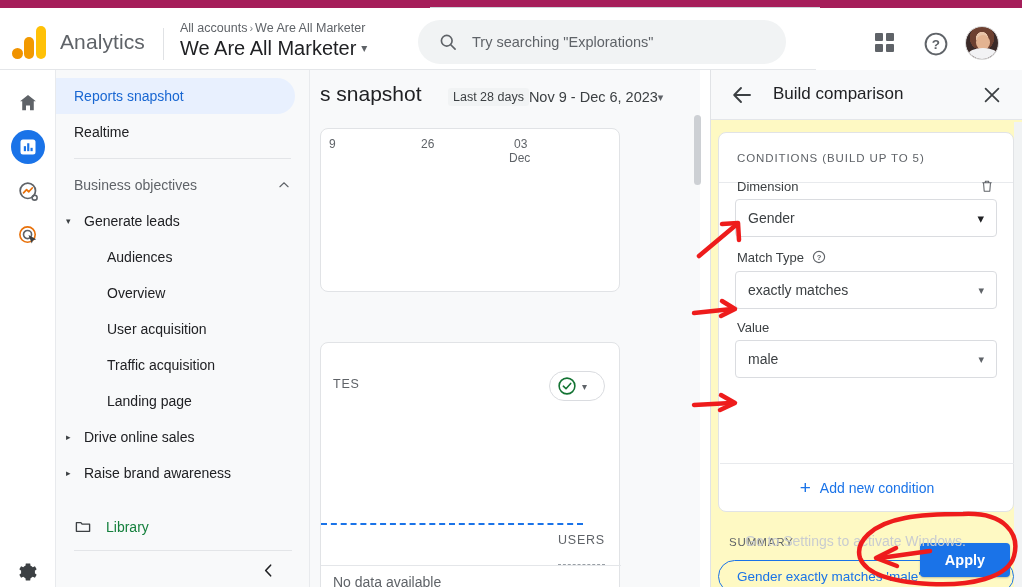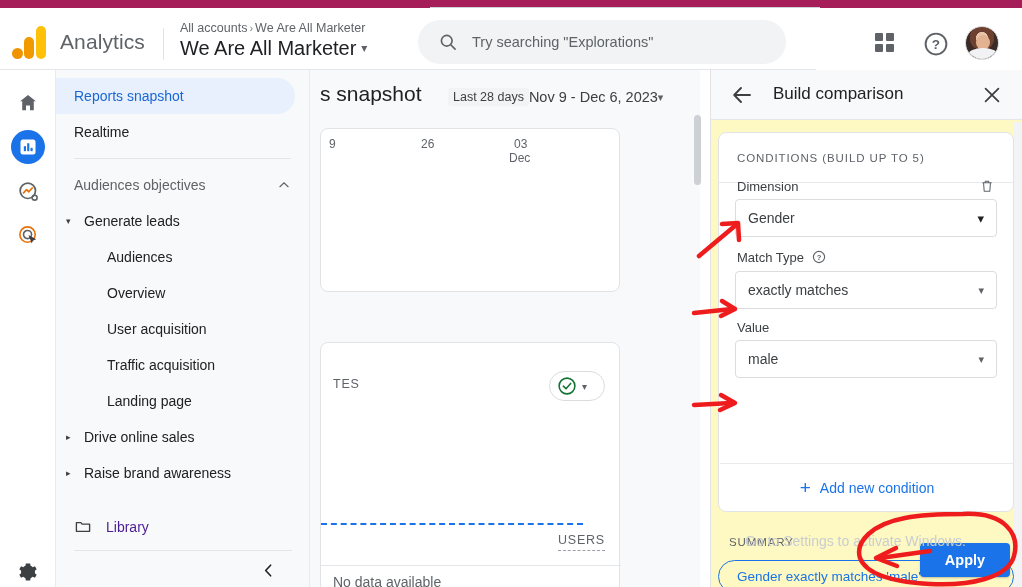--- a/index.html
+++ b/index.html
@@ -59,21 +59,21 @@
         overflow:hidden; }
   .nav-item{ height:36px; display:flex; align-items:center; font-size:14px; color:#202124; padding-left:18px;
              border-radius:0 18px 18px 0; margin-right:14px; white-space:nowrap; }
   .nav-item.selected{ background:#e8f0fe; color:#1967d2; }
   .nav-sep{ height:1px; background:#e3e5e8; margin:8px 18px 8px 18px; }
   .nav-section{ height:36px; display:flex; align-items:center; font-size:14px; color:#5f6368; padding-left:18px;
                 padding-right:18px; justify-content:space-between; }
   .nav-group{ height:36px; display:flex; align-items:center; font-size:14px; color:#202124; padding-left:10px; }
   .nav-group .tri{ width:18px; font-size:9px; color:#3c4043; display:inline-block; }
   .nav-sub{ height:36px; display:flex; align-items:center; font-size:14px; color:#202124; padding-left:51px; }
-  .nav-lib{ height:36px; display:flex; align-items:center; font-size:14px; color:#4c1d95; padding-left:18px; gap:14px; }
+  .nav-lib{ height:36px; display:flex; align-items:center; font-size:14px; color:#15803d; padding-left:18px; gap:14px; }
   .nav-bottom-sep{ position:absolute; left:18px; bottom:36px; width:218px; height:1px; background:#e3e5e8; }
   .collapse-btn{ position:absolute; right:28px; bottom:4px; width:26px; height:26px; display:flex; align-items:center; justify-content:center; }
 
   
   .content{ position:absolute; left:310px; top:70px; width:390px; height:517px; background:#f8f9fa; overflow:hidden; }
   .content-head{ position:absolute; left:0; top:0; width:390px; height:54px; background:#f8f9fa; }
   .page-title{ position:absolute; left:10px; top:12px; font-size:21px; color:#202124; white-space:nowrap; }
   .daterange{ position:absolute; left:138px; top:18px; display:flex; align-items:center; }
   .dr-chip{ background:#f1f3f4; border-radius:3px; padding:2px 5px; font-size:12.5px; color:#3c4043; white-space:nowrap; }
   .dr-text{ font-size:14.5px; color:#3c4043; white-space:nowrap; }
@@ -83,21 +83,21 @@
   .card-a{ left:10px; top:58px; width:300px; height:164px; }
   .axis-tick{ position:absolute; top:8px; font-size:12px; color:#5f6368; }
   .axis-month{ position:absolute; top:22px; font-size:12px; color:#5f6368; }
 
   .card-b{ left:10px; top:272px; width:300px; height:300px; }
   .card-b-title{ position:absolute; left:12px; top:34px; font-size:12.5px; color:#5f6368; letter-spacing:.8px; }
   .badge-pill{ position:absolute; right:14px; top:28px; width:56px; height:30px; border:1px solid #dadce0;
                border-radius:15px; display:flex; align-items:center; gap:4px; padding-left:6px; }
   .dashline{ position:absolute; left:0; top:180px; width:262px; height:0; border-top:2.5px dashed #1a73e8; }
   .users-lbl{ position:absolute; right:14px; top:190px; font-size:12.5px; color:#5f6368; letter-spacing:.8px;
-              border-bottom:1px dashed #9aa0a6; padding-bottom:3px; }
+              border-bottom:1px dashed #9aa0a6; padding-bottom:17px; }
   .card-b-sep{ position:absolute; left:0; top:222px; width:300px; height:1px; background:#e4e6e9; }
   .nodata{ position:absolute; left:12px; top:231px; font-size:14px; color:#5f6368; }
 
   .scroll-center{ position:absolute; left:694px; top:115px; width:7px; height:70px; background:#cdd0d4; border-radius:4px; }
 
   
   .panel{ position:absolute; left:710px; top:70px; width:312px; height:517px; background:#fef9c3;
           border-left:1px solid #e1e3e6; }
   .panel-head{ position:absolute; left:0; top:0; width:312px; height:50px; background:#f8f9fa; border-bottom:1px solid #e4e6e9; }
   .panel-back{ position:absolute; left:19px; top:13px; width:24px; height:24px; }
@@ -235,21 +235,21 @@
   <div class="nav-item selected">
     <span>Reports snapshot</span>
   </div>
   <div class="nav-item">
     <span>Realtime</span>
   </div>
 
   <div class="nav-sep"></div>
 
   <div class="nav-section">
-    <span>Audiences objectives</span>
+    <span>Business objectives</span>
     <svg width="14" height="14" viewBox="0 0 24 24">
       <path d="M5 15 12 8.4 19 15" fill="none" stroke="#5f6368" stroke-width="2" stroke-linecap="round"></path>
     </svg>
   </div>
 
   <div class="nav-group">
     <span class="tri">▾</span>
     <span>Generate leads</span>
   </div>
 

